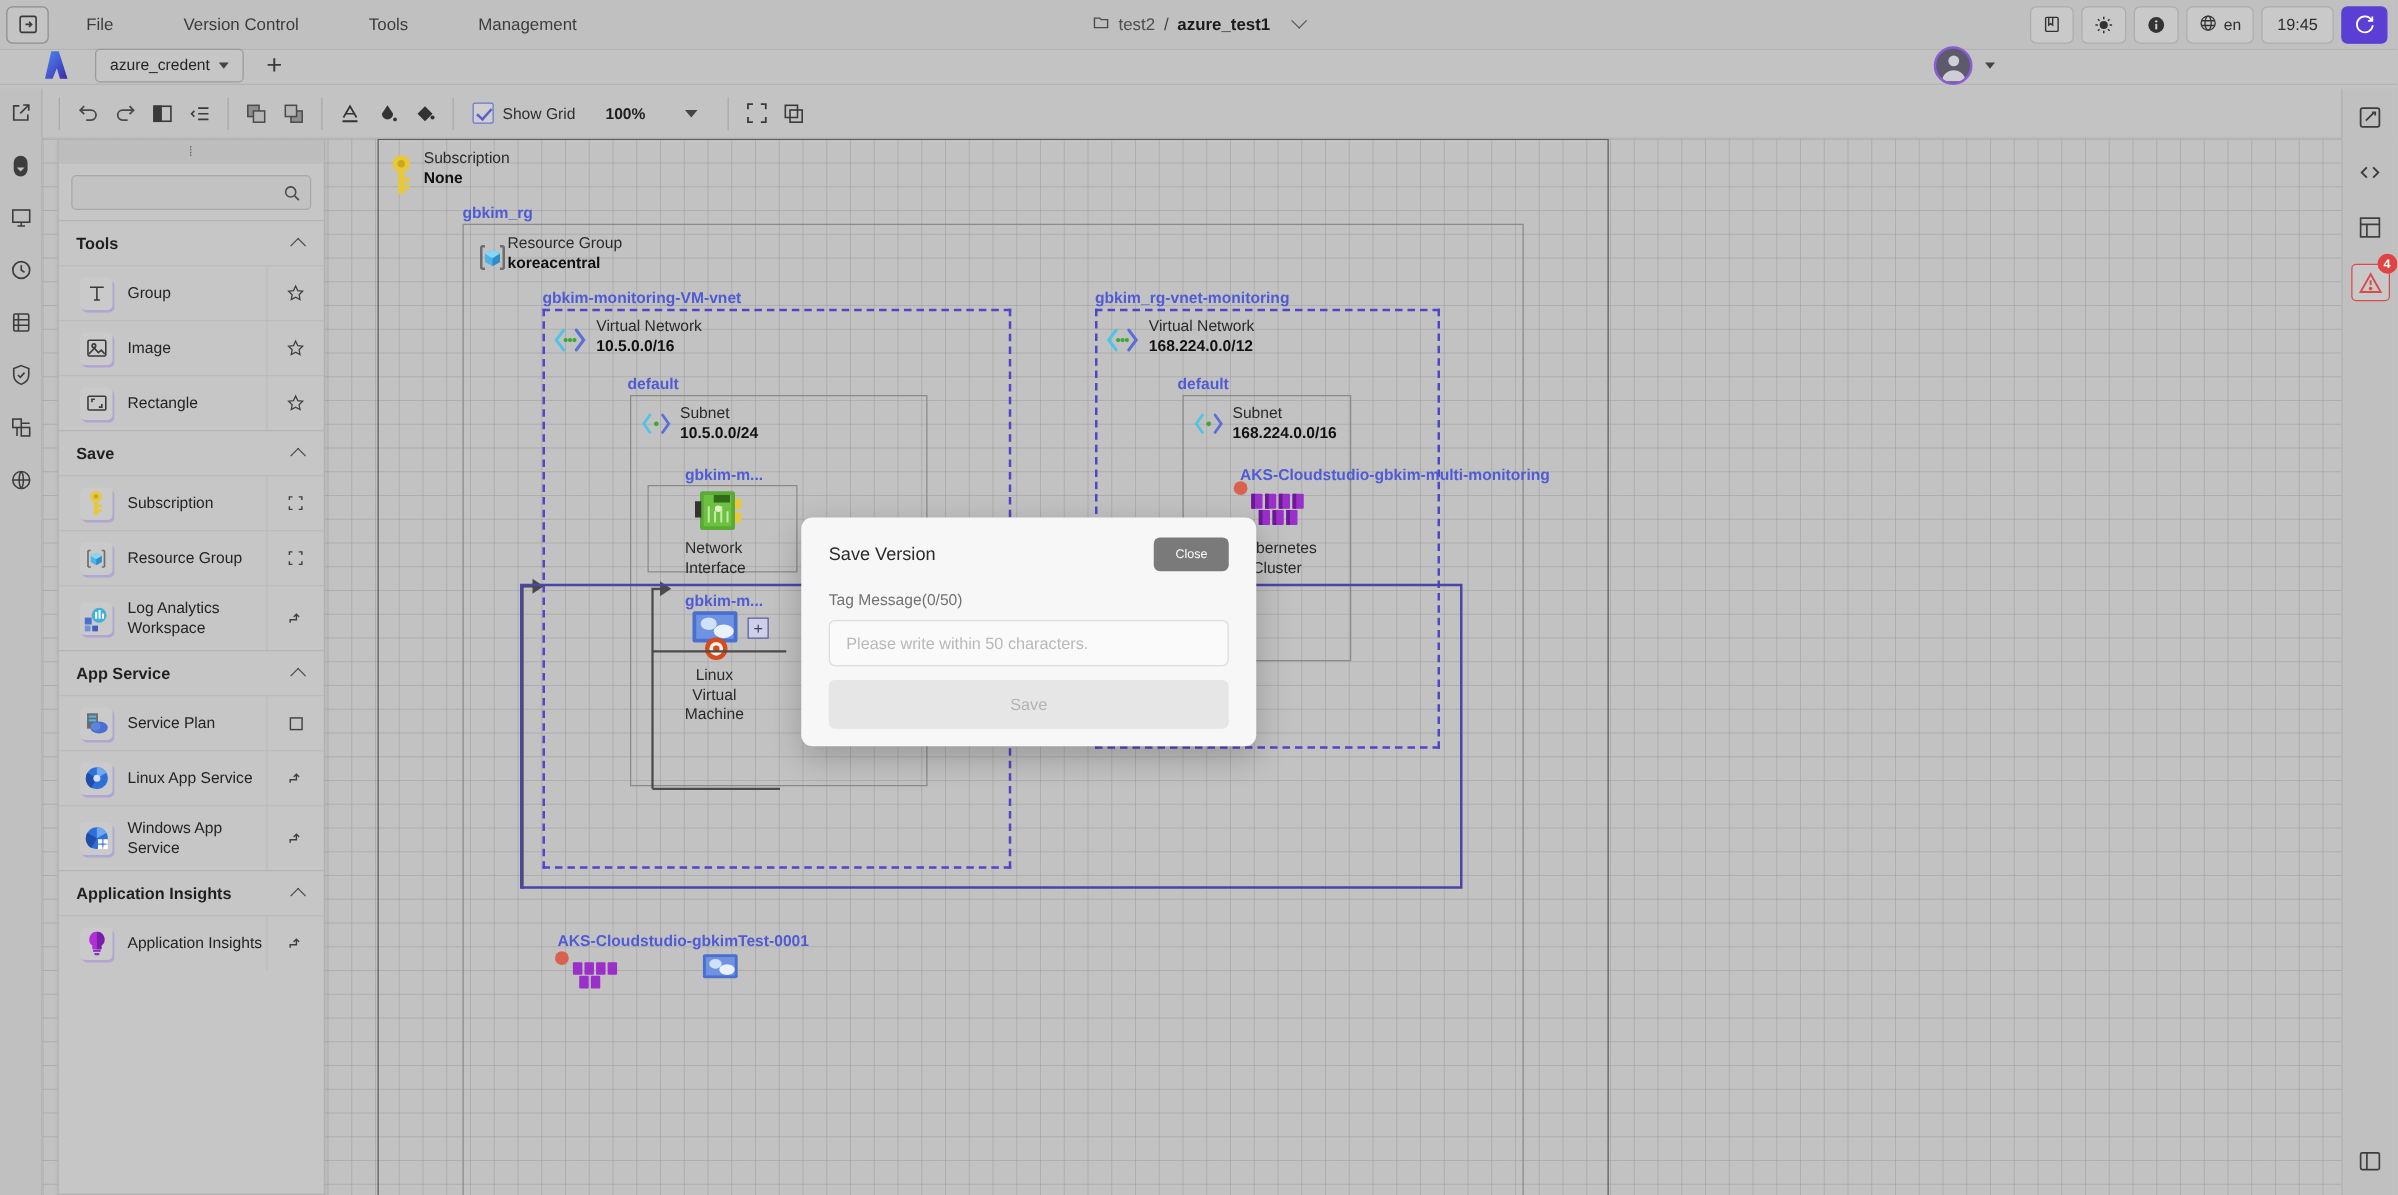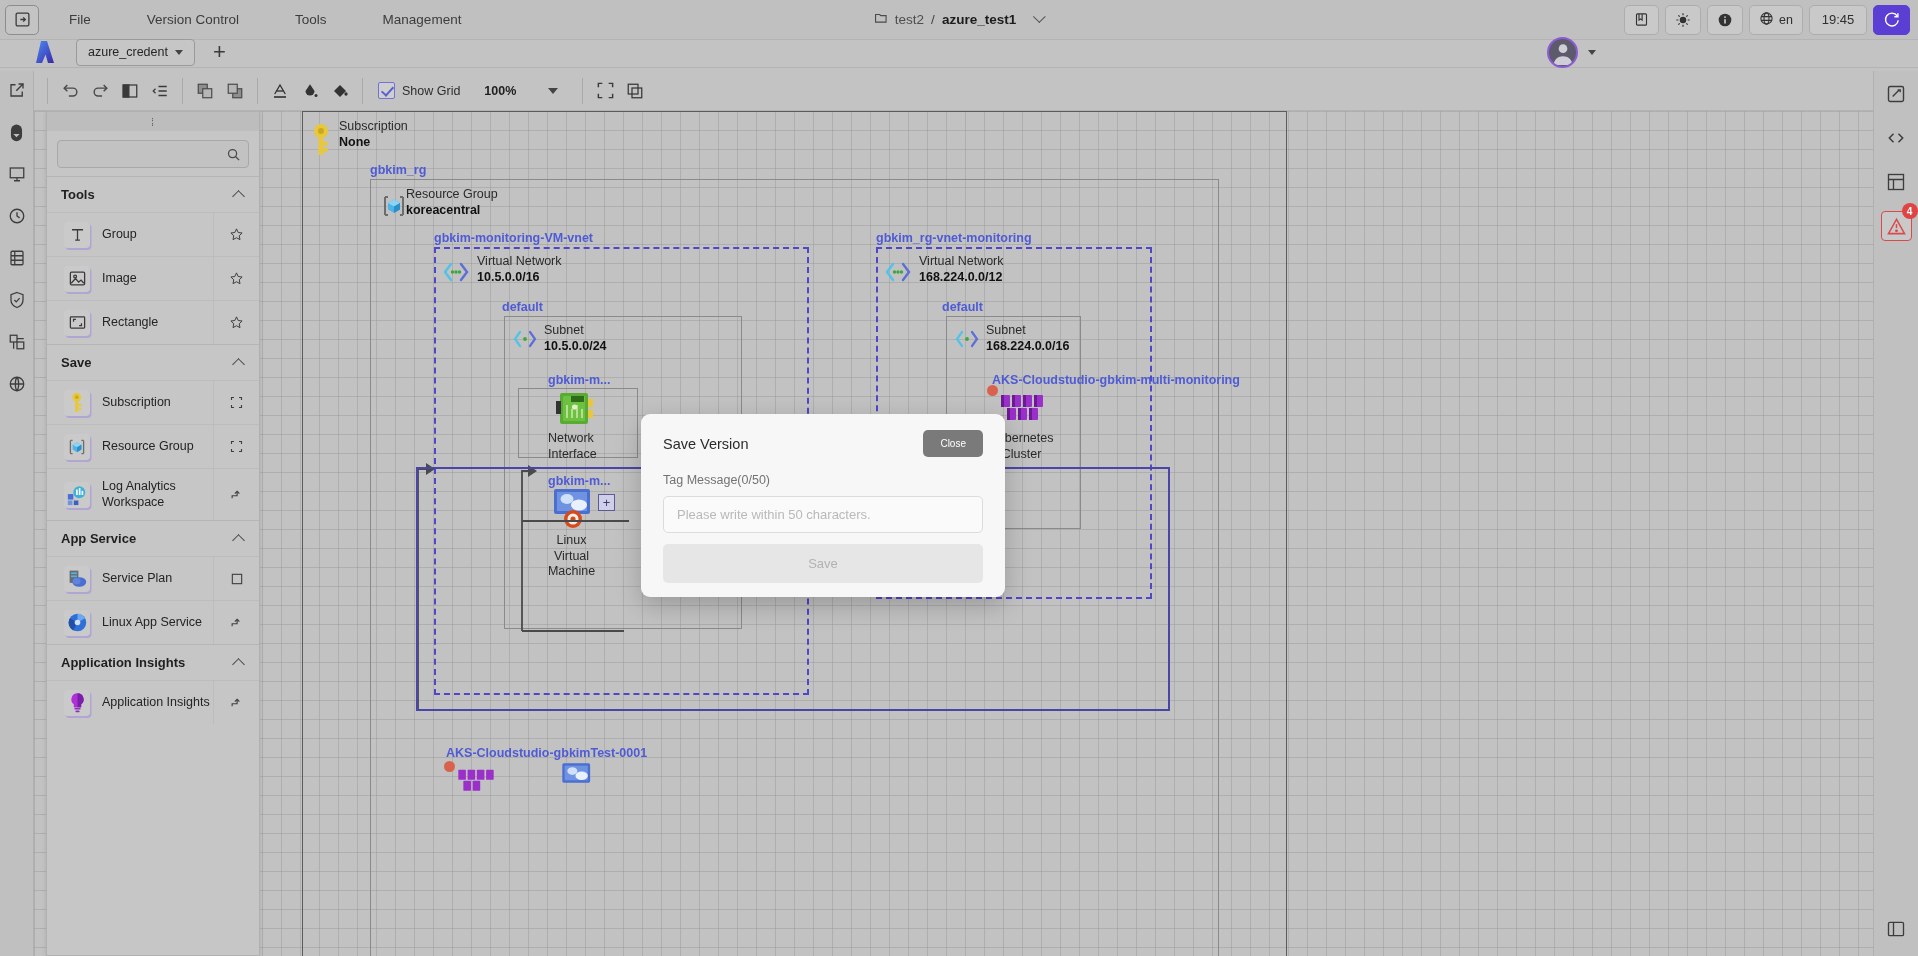--- a/index.html
+++ b/index.html
@@ -908,20 +908,40 @@
             </svg>
           </span>
           <span class="pal-label">Linux App Service</span>
           <span class="pal-act">
             <svg width="15" height="15" viewBox="0 0 24 24" fill="none" stroke="#3f3f3f" stroke-width="1.8">
               <path d="M5 18v-4h8V7"></path>
                 <path d="M10 10l3-3 3 3" stroke-linecap="round"></path>
             </svg>
           </span>
         </div>
+        <div class="pal-item tall">
+          <span class="pal-ico">
+            <svg width="21" height="21" viewBox="0 0 24 24">
+              <circle cx="12" cy="12" r="10" fill="#2f6fd8"></circle>
+              <path d="M12 2a10 10 0 0 1 8.7 5L12 12z" fill="#6fa8f0"></path>
+              <path d="M3.3 7A10 10 0 0 0 7 21l5-9z" fill="#1f4fa8"></path>
+              <rect x="13" y="13" width="4" height="4" fill="#fff"></rect>
+                <rect x="18" y="13" width="4" height="4" fill="#fff"></rect>
+              <rect x="13" y="18" width="4" height="4" fill="#fff"></rect>
+                <rect x="18" y="18" width="4" height="4" fill="#fff"></rect>
+            </svg>
+          </span>
+          <span class="pal-label">Windows App Service</span>
+          <span class="pal-act">
+            <svg width="15" height="15" viewBox="0 0 24 24" fill="none" stroke="#3f3f3f" stroke-width="1.8">
+              <path d="M5 18v-4h8V7"></path>
+                <path d="M10 10l3-3 3 3" stroke-linecap="round"></path>
+            </svg>
+          </span>
+        </div>
 
         <div class="pal-group-hdr">
           <span>Application Insights</span>
           <span class="chev-up"></span>
         </div>
         <div class="pal-item">
           <span class="pal-ico">
             <svg width="19" height="21" viewBox="0 0 20 24">
               <path d="M10 1.5a7 7 0 0 1 4.2 12.6v3.4H5.8v-3.4A7 7 0 0 1 10 1.5z" fill="#b12fd8"></path>
               <path d="M10 1.5a7 7 0 0 1 4.2 12.6v3.4H10z" fill="#7a1fa8"></path>

